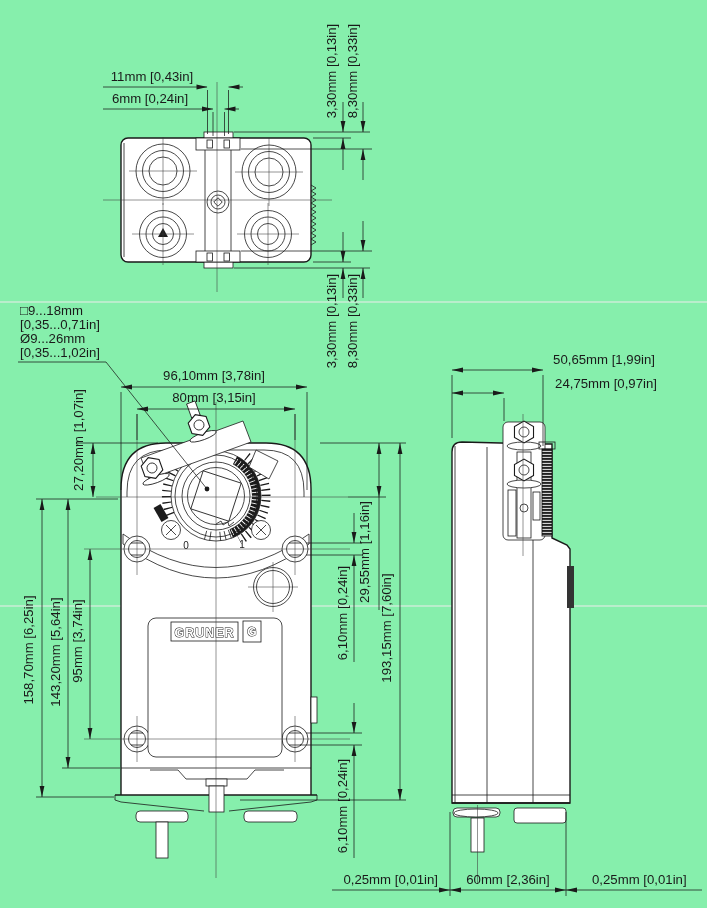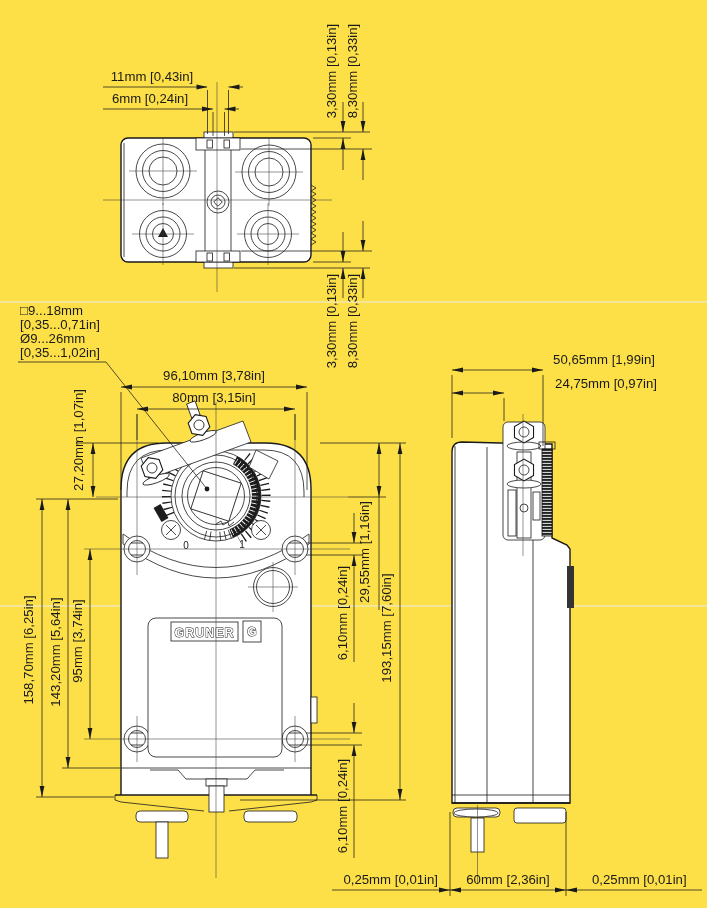--- a/index.html
+++ b/index.html
@@ -1,16 +1,16 @@
 <!DOCTYPE html>
 <html><head>
 <meta charset="utf-8">
 <style>
   html,body{margin:0;padding:0;background:#fff;}
-  .stage{position:relative;width:707px;height:908px;background:#fde047;overflow:hidden;}
+  .stage{position:relative;width:707px;height:908px;background:#86efac;overflow:hidden;}
   svg{display:block;}
   text{font-family:"Liberation Sans","DejaVu Sans",sans-serif;font-size:13.2px;fill:#1a1a1a;}
   .rot{font-size:13.2px;}
   .small{font-size:10px;}
   .logo-text{font-size:12.5px;font-weight:bold;letter-spacing:1px;fill:#fff;stroke:#111;stroke-width:0.9px;paint-order:stroke;}
   .emblem-text{font-size:12px;font-weight:bold;fill:#fff;stroke:#111;stroke-width:0.9px;paint-order:stroke;}
   .oline{stroke:#1a1a1a;stroke-width:1.4;fill:none;}
   .iline{stroke:#1a1a1a;stroke-width:0.8;fill:none;}
   .dline{stroke:#1a1a1a;stroke-width:0.75;fill:none;}
   .cline{stroke:#3a3a3a;stroke-width:0.55;fill:none;}

